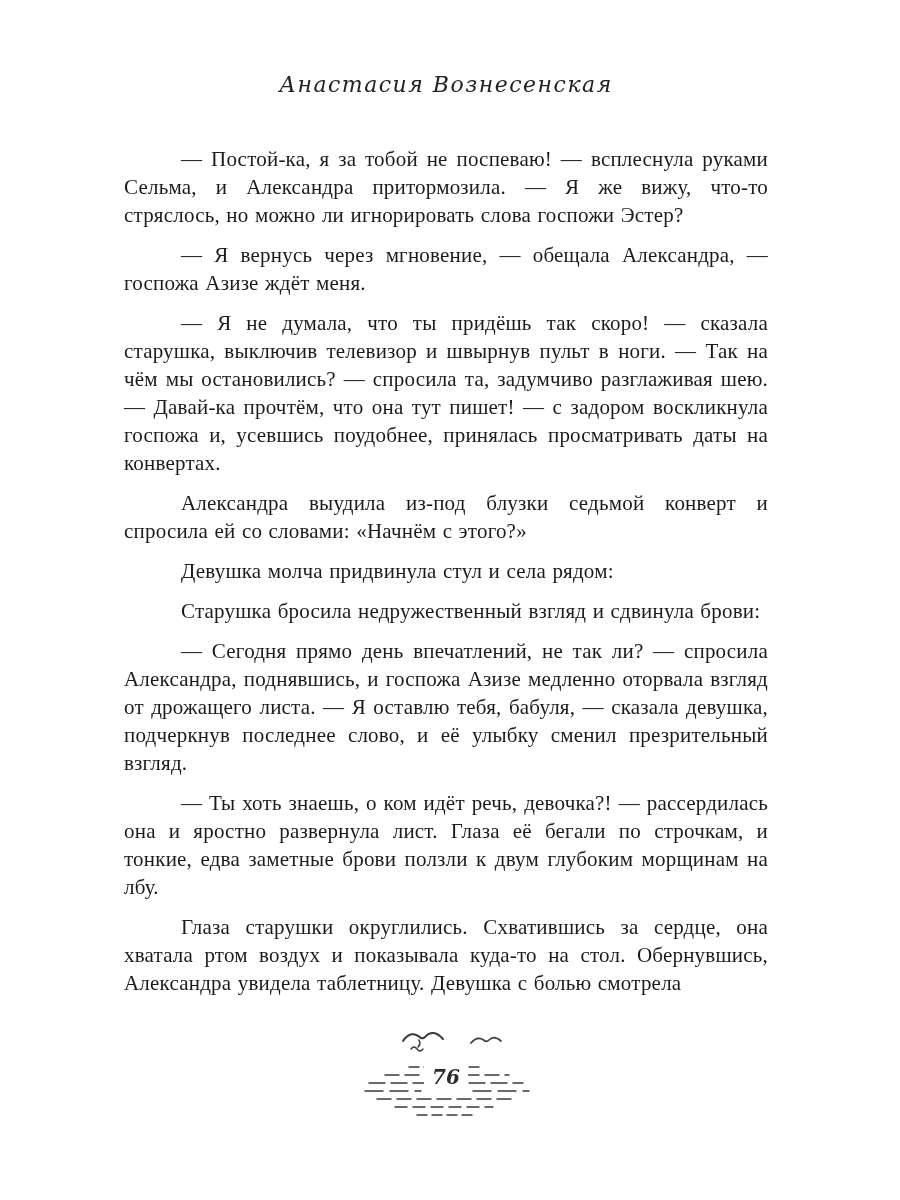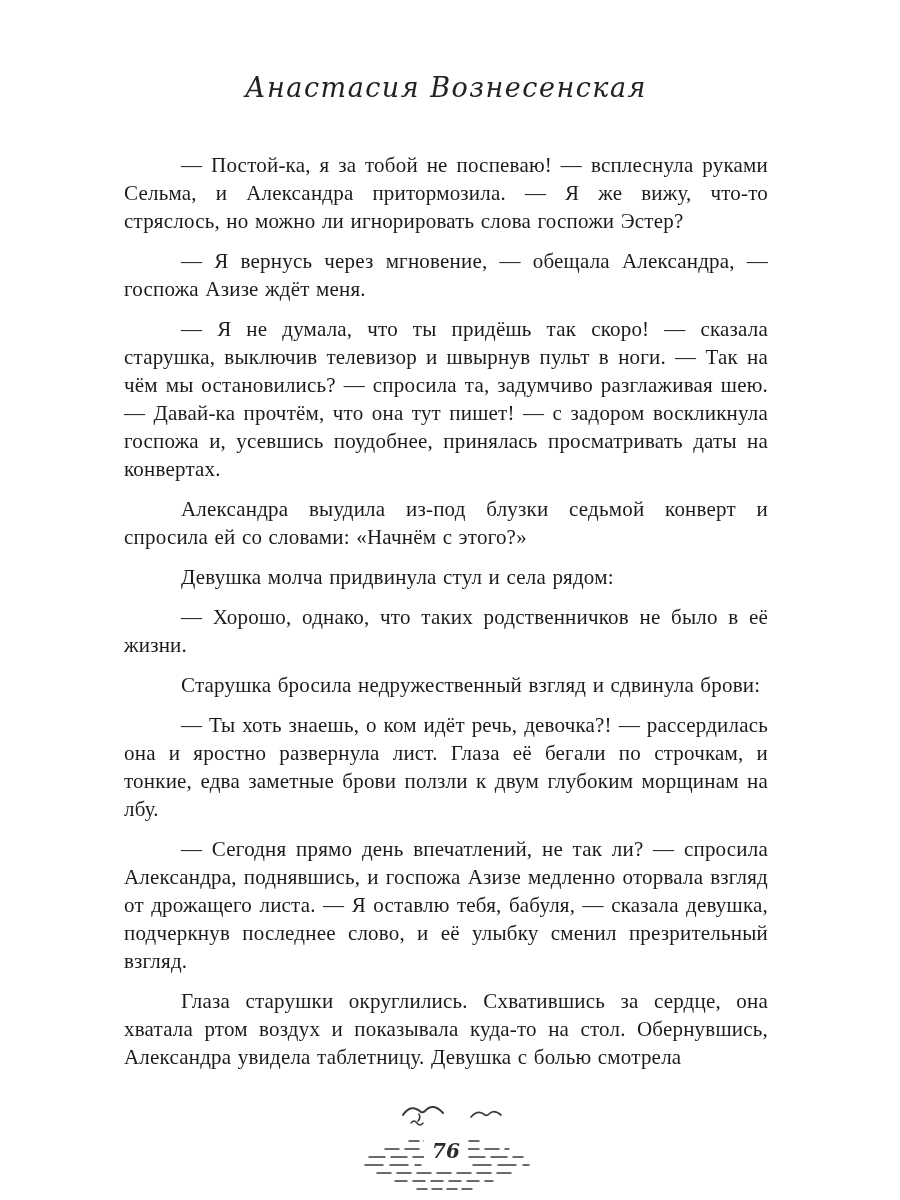--- a/index.html
+++ b/index.html
@@ -19,21 +19,21 @@
     box-sizing: border-box;
     width: 900px;
     height: 1200px;
     padding: 72px 120px 0 112px;
   }
   .running-header {
     text-align: center;
     font-family: "DejaVu Serif", serif;
     font-style: italic;
     font-weight: 500;
-    font-size: 27px;
+    font-size: 22px;
     letter-spacing: 1.5px;
     color: #222222;
     margin: 0 0 48px 0;
   }
   .body-text {
     font-size: 21px;
     line-height: 28px;
     text-align: justify;
     text-justify: inter-word;
     letter-spacing: 0.2px;
@@ -74,24 +74,23 @@
 <div class="page">
 
   <div class="running-header">Анастасия Вознесенская</div>
 
   <div class="body-text">
       <p class="para">— Постой-ка, я за тобой не поспеваю! — всплеснула руками Сельма, и Александра притормозила. — Я же вижу, что-то стряслось, но можно ли игнорировать слова госпожи Эстер?</p>
       <p class="para">— Я вернусь через мгновение, — обещала Александра, — госпожа Азизе ждёт меня.</p>
       <p class="para">— Я не думала, что ты придёшь так скоро! — сказала старушка, выключив телевизор и швырнув пульт в ноги. — Так на чём мы остановились? — спросила та, задумчиво разглаживая шею. — Давай-ка прочтём, что она тут пишет! — с задором воскликнула госпожа и, усевшись поудобнее, принялась просматривать даты на конвертах.</p>
       <p class="para">Александра выудила из-под блузки седьмой конверт и спросила ей со словами: «Начнём с этого?»</p>
       <p class="para">Девушка молча придвинула стул и села рядом:</p>
-      <p class="para">— Хорошо, однако, что таких родственничков не было в её жизни.</p>
       <p class="para">Старушка бросила недружественный взгляд и сдвинула брови:</p>
+      <p class="para">— Сегодня прямо день впечатлений, не так ли? — спросила Александра, поднявшись, и госпожа Азизе медленно оторвала взгляд от дрожащего листа. — Я оставлю тебя, бабуля, — сказала девушка, подчеркнув последнее слово, и её улыбку сменил презрительный взгляд.</p>
       <p class="para">— Ты хоть знаешь, о ком идёт речь, девочка?! — рассердилась она и яростно развернула лист. Глаза её бегали по строчкам, и тонкие, едва заметные брови ползли к двум глубоким морщинам на лбу.</p>
-      <p class="para">— Сегодня прямо день впечатлений, не так ли? — спросила Александра, поднявшись, и госпожа Азизе медленно оторвала взгляд от дрожащего листа. — Я оставлю тебя, бабуля, — сказала девушка, подчеркнув последнее слово, и её улыбку сменил презрительный взгляд.</p>
       <p class="para">Глаза старушки округлились. Схватившись за сердце, она хватала ртом воздух и показывала куда-то на стол. Обернувшись, Александра увидела таблетницу. Девушка с болью смотрела</p>
     </div>
 
   <div class="footer-vignette">
     <svg viewBox="0 0 190 110" fill="none" stroke="#3a3a3a" stroke-linecap="round">
 
       <path d="M52 22 Q60 10 70 19 Q72 20 74 18 Q82 9 92 20" stroke-width="2"></path>
       <path d="M68 21 Q70 25 67 28" stroke-width="1.6"></path>
 
       <path d="M60 30 q3 -4 6 0 q3 4 6 0" stroke-width="1.4"></path>

